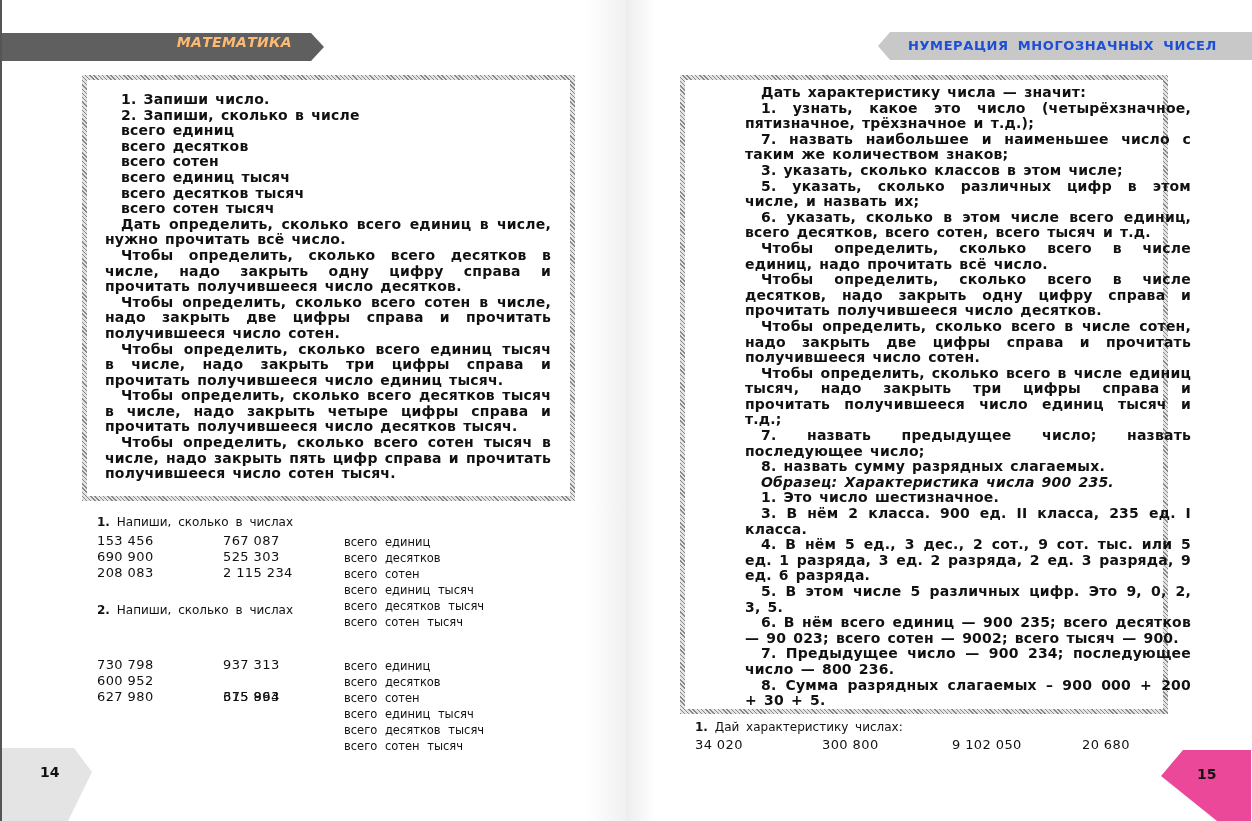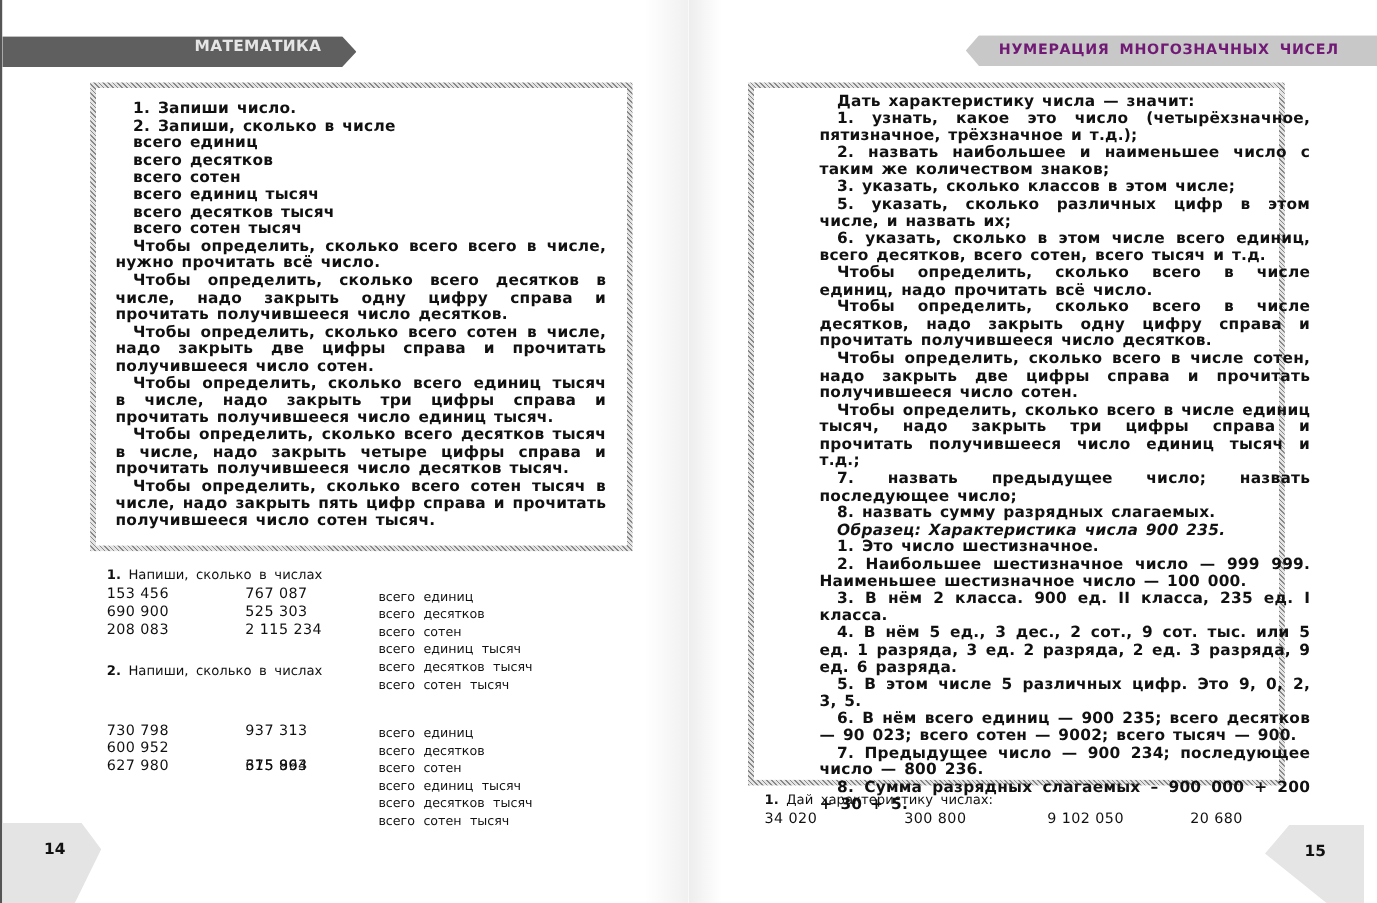--- a/index.html
+++ b/index.html
@@ -4,40 +4,40 @@
 <style>
   html, body { margin:0; padding:0; }
   body { width:1252px; height:821px; position:relative; overflow:hidden; background:#fff; font-family:"DejaVu Sans", sans-serif; color:#111; }
   .page { position:absolute; top:0; height:821px; background:#fff; overflow:hidden; }
   .page.left { left:0; width:626px; border-left:2px solid #555; box-sizing:border-box; }
   .page.right { left:626px; width:626px; }
   .spine-shadow-l { position:absolute; right:0; top:0; width:40px; height:100%; background:linear-gradient(to right, rgba(255,255,255,0), rgba(0,0,0,0.06)); }
   .spine-shadow-r { position:absolute; left:0; top:0; width:30px; height:100%; background:linear-gradient(to left, rgba(255,255,255,0), rgba(0,0,0,0.07)); }
 
   .banner-left { position:absolute; left:0; top:33px; width:322px; height:28px; background:#5f5f5f; clip-path:polygon(0 0, 309px 0, 322px 14px, 309px 28px, 0 28px); }
-  .banner-left span { position:absolute; right:32px; top:1px; color:#e5e5e5; font-weight:bold; font-size:14px; letter-spacing:0.3px; }
+  .banner-left span { position:absolute; right:32px; top:1px; color:#fdba74; font-weight:bold; font-size:14px; letter-spacing:0.3px;font-style:italic; }
   .banner-right { position:absolute; right:0; top:32px; width:374px; height:28px; background:#c8c8c8; clip-path:polygon(12px 0, 374px 0, 374px 28px, 12px 28px, 0 14px); }
-  .banner-right span { position:absolute; left:30px; top:6px; color:#701a75; font-weight:bold; font-size:13px; letter-spacing:0.6px; word-spacing:4px; }
+  .banner-right span { position:absolute; left:30px; top:6px; color:#1d4ed8; font-weight:bold; font-size:13px; letter-spacing:0.6px; word-spacing:4px; }
 
   .hatch { position:absolute; border:5px solid transparent;
     background:
       linear-gradient(#fff,#fff) padding-box,
       repeating-linear-gradient(45deg, #888 0 1px, #e4e4e4 1px 3px) border-box; }
   .box-text { position:absolute; font-weight:bold; font-size:14px; line-height:15.6px; text-align:justify; word-spacing:2px; letter-spacing:0.2px; }
   .box-text p { margin:0; text-indent:16px; }
   .box-text .it { font-style:italic; }
 
   .ex { position:absolute; font-size:12px; line-height:16px; word-spacing:3px; }
   .ex .num { font-weight:bold; }
   .ex-row { position:absolute; font-size:13px; letter-spacing:0.4px; }
   .ex-vsego { position:absolute; font-size:11.5px; line-height:16px; word-spacing:4px; }
 
   .pg-left { position:absolute; left:0; top:748px; width:90px; height:73px; background:#e4e4e4; clip-path:polygon(0 0, 72px 0, 90px 24px, 66px 73px, 0 73px); }
   .pg-left span { position:absolute; left:38px; top:16px; font-weight:bold; font-size:14px; }
-  .pg-right { position:absolute; right:12px; top:750px; width:90px; height:71px; background:#e5e5e5; clip-path:polygon(22px 0, 90px 0, 90px 71px, 56px 71px, 0 26px); }
+  .pg-right { position:absolute; right:1px; top:750px; width:90px; height:71px; background:#ec4899; clip-path:polygon(22px 0, 90px 0, 90px 71px, 56px 71px, 0 26px); }
   .pg-right span { position:absolute; left:36px; top:16px; font-weight:bold; font-size:14px; }
 </style>
 </head>
 <body>
 
 <div class="page left">
   <div class="spine-shadow-l"></div>
   <div class="banner-left">
     <span>МАТЕМАТИКА</span>
   </div>
@@ -45,21 +45,21 @@
   <div class="hatch" style="left:80px; top:75px; width:483px; height:416px;"></div>
   <div class="box-text" style="left:103px; top:92px; width:446px;">
     <p>1. Запиши число.</p>
     <p>2. Запиши, сколько в числе</p>
     <p>всего единиц</p>
     <p>всего десятков</p>
     <p>всего сотен</p>
     <p>всего единиц тысяч</p>
     <p>всего десятков тысяч</p>
     <p>всего сотен тысяч</p>
-    <p>Чтобы определить, сколько всего всего в числе, нужно прочитать всё число.</p>
+    <p>Дать определить, сколько всего единиц в числе, нужно прочитать всё число.</p>
     <p>Чтобы определить, сколько всего десятков в числе, надо закрыть одну цифру справа и прочитать получившееся число десятков.</p>
     <p>Чтобы определить, сколько всего сотен в числе, надо закрыть две цифры справа и прочитать получившееся число сотен.</p>
     <p>Чтобы определить, сколько всего единиц тысяч в числе, надо закрыть три цифры справа и прочитать получившееся число единиц тысяч.</p>
     <p>Чтобы определить, сколько всего десятков тысяч в числе, надо закрыть четыре цифры справа и прочитать получившееся число десятков тысяч.</p>
     <p>Чтобы определить, сколько всего сотен тысяч в числе, надо закрыть пять цифр справа и прочитать получившееся число сотен тысяч.</p>
   </div>
 
   <div class="ex" style="left:95px; top:514px;">
     <span class="num">1.</span>
     <span>Напиши, сколько в числах</span>
@@ -106,33 +106,32 @@
 <div class="page right">
   <div class="spine-shadow-r"></div>
   <div class="banner-right">
     <span>НУМЕРАЦИЯ МНОГОЗНАЧНЫХ ЧИСЕЛ</span>
   </div>
 
   <div class="hatch" style="left:54px; top:75px; width:478px; height:629px;"></div>
   <div class="box-text" style="left:78px; top:85px; width:446px;margin-left:41px;">
     <p>Дать характеристику числа — значит:</p>
     <p>1. узнать, какое это число (четырёхзначное, пятизначное, трёхзначное и т.д.);</p>
-    <p>2. назвать наибольшее и наименьшее число с таким же количеством знаков;</p>
+    <p>7. назвать наибольшее и наименьшее число с таким же количеством знаков;</p>
     <p>3. указать, сколько классов в этом числе;</p>
     <p>5. указать, сколько различных цифр в этом числе, и назвать их;</p>
     <p>6. указать, сколько в этом числе всего единиц, всего десятков, всего сотен, всего тысяч и т.д.</p>
     <p>Чтобы определить, сколько всего в числе единиц, надо прочитать всё число.</p>
     <p>Чтобы определить, сколько всего в числе десятков, надо закрыть одну цифру справа и прочитать получившееся число десятков.</p>
     <p>Чтобы определить, сколько всего в числе сотен, надо закрыть две цифры справа и прочитать получившееся число сотен.</p>
     <p>Чтобы определить, сколько всего в числе единиц тысяч, надо закрыть три цифры справа и прочитать получившееся число единиц тысяч и т.д.;</p>
     <p>7. назвать предыдущее число; назвать последующее число;</p>
     <p>8. назвать сумму разрядных слагаемых.</p>
     <p class="it">Образец: Характеристика числа 900 235.</p>
     <p>1. Это число шестизначное.</p>
-    <p>2. Наибольшее шестизначное число — 999 999. Наименьшее шестизначное число — 100 000.</p>
     <p>3. В нём 2 класса. 900 ед. II класса, 235 ед. I класса.</p>
     <p>4. В нём 5 ед., 3 дес., 2 сот., 9 сот. тыс. или 5 ед. 1 разряда, 3 ед. 2 разряда, 2 ед. 3 разряда, 9 ед. 6 разряда.</p>
     <p>5. В этом числе 5 различных цифр. Это 9, 0, 2, 3, 5.</p>
     <p>6. В нём всего единиц — 900 235; всего десятков — 90 023; всего сотен — 9002; всего тысяч — 900.</p>
     <p>7. Предыдущее число — 900 234; последующее число — 800 236.</p>
     <p>8. Сумма разрядных слагаемых – 900 000 + 200 + 30 + 5.</p>
   </div>
 
   <div class="ex" style="left:69px; top:719px;">
     <span class="num">1.</span>

